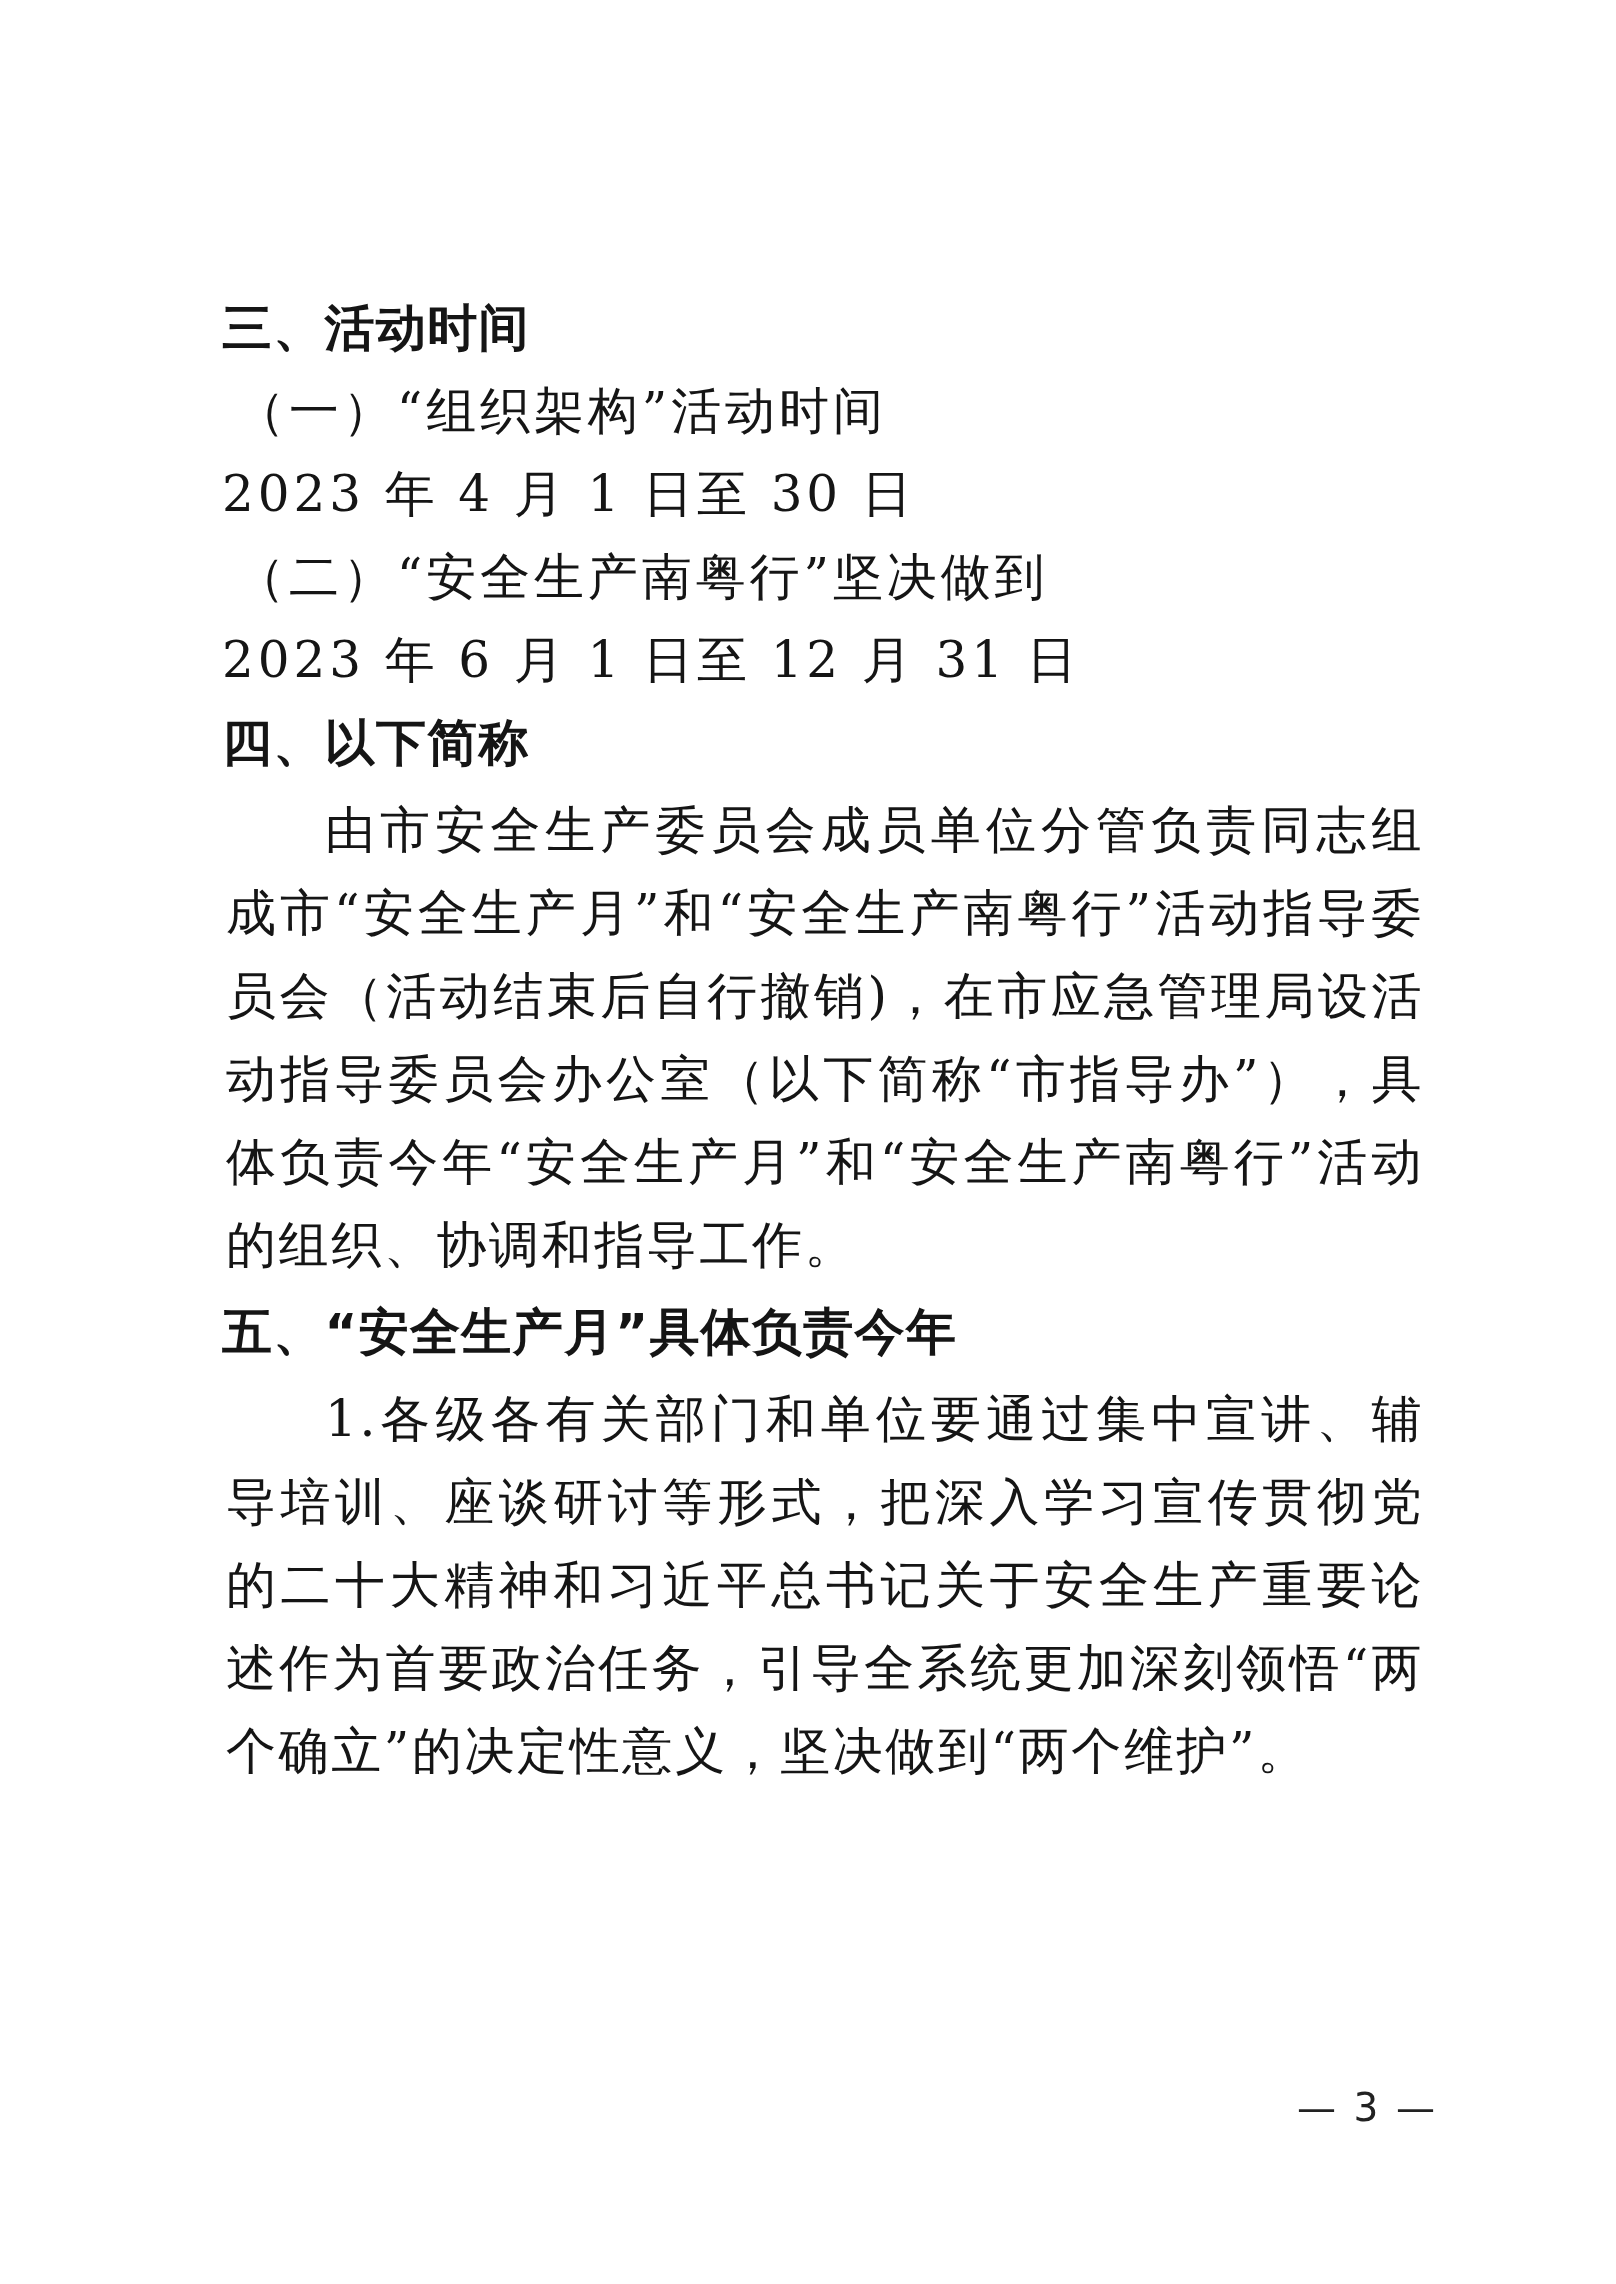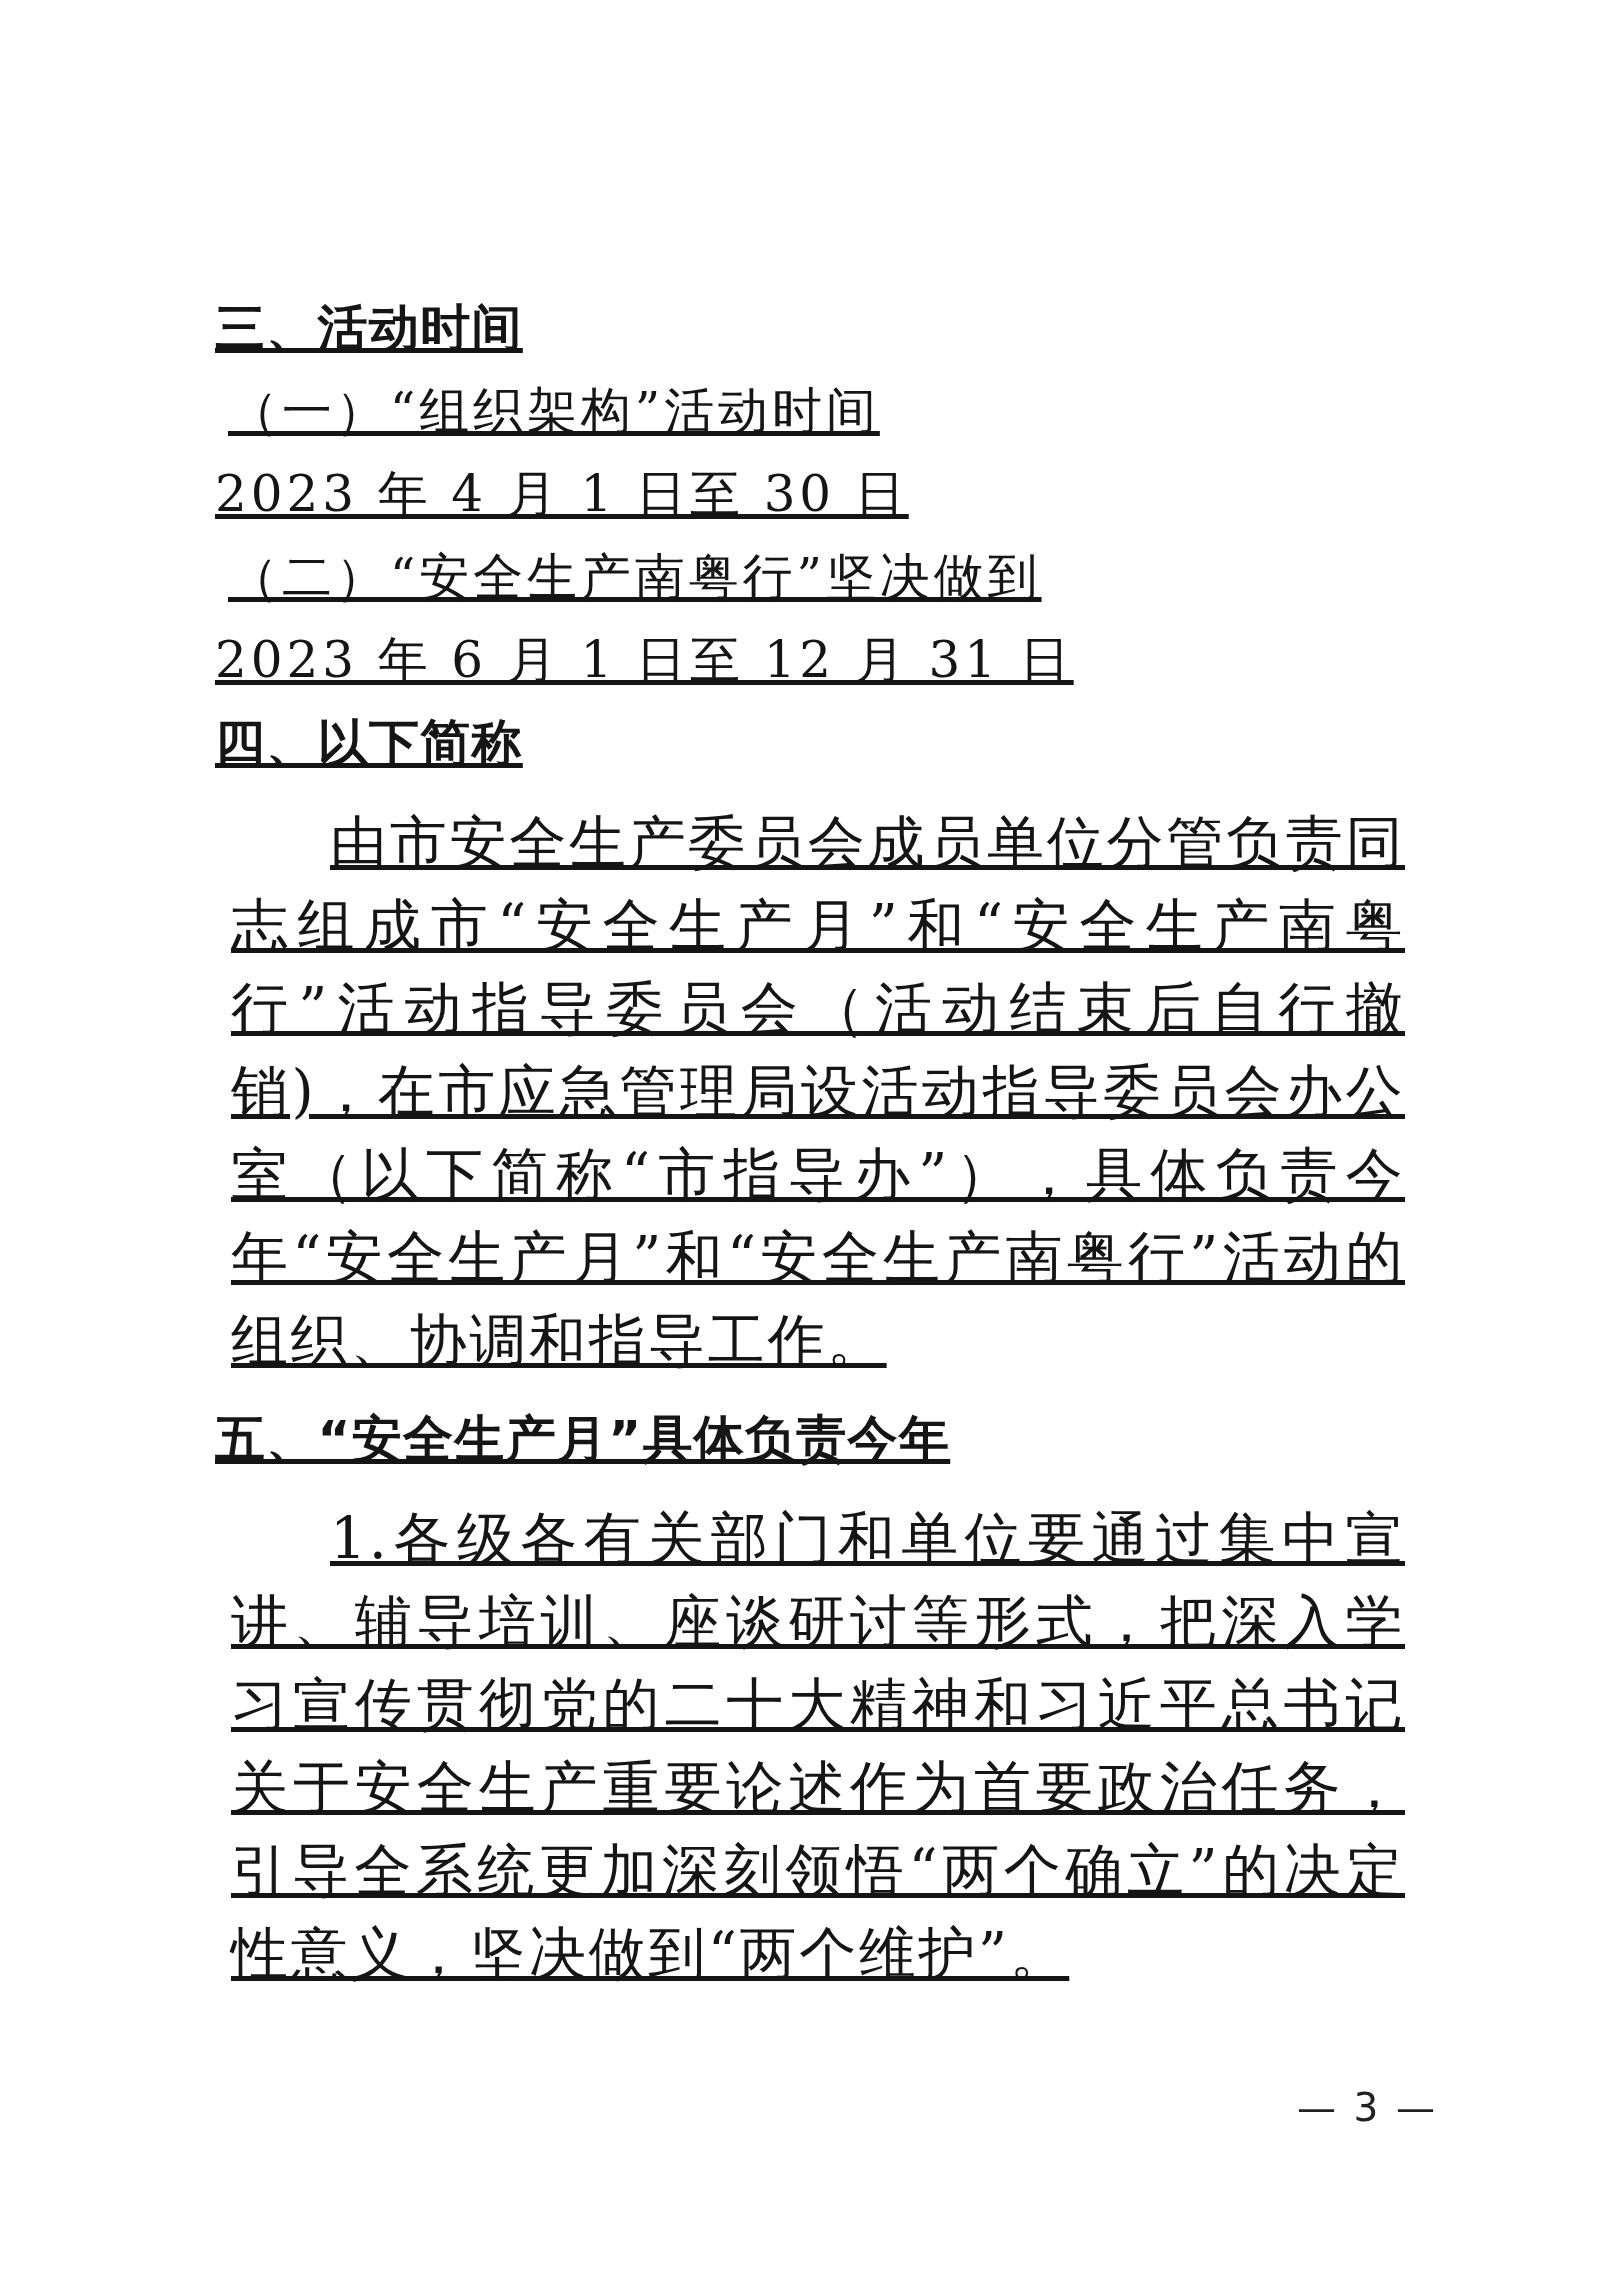--- a/index.html
+++ b/index.html
@@ -6,44 +6,43 @@
   body {
     width: 1616px; height: 2284px;
     background: #ffffff;
     position: relative;
     overflow: hidden;
     font-family: "DejaVu Serif", "Liberation Serif", serif;
     color: #151515;
   }
   .page {
     position: absolute;
-    left: 215px; top: 287px;
+    left: 222px; top: 287px;
     width: 1206px;
-    text-decoration: underline;
   }
   .line {
     font-size: 50px;
     line-height: 83px;
     height: 83px;
     white-space: nowrap;
     letter-spacing: 3.9px;
   }
   .heading {
     font-family: "DejaVu Sans", "Liberation Sans", sans-serif;
     font-weight: bold;
     letter-spacing: 1.3px;
   }
   .para {
-    font-size: 57px;
+    font-size: 50px;
     line-height: 83px;
     text-align: justify;
     text-align-last: left;
     letter-spacing: 2.6px;
     text-indent: 99px;
-    margin: 16px;
+    margin: 4px;
   }
   .sub {
     font-family: "DejaVu Serif", "Liberation Serif", serif;
   }
   .pageno {
     position: absolute;
     left: 1297px; top: 2085px;
     font-family: "DejaVu Sans", "Liberation Sans", sans-serif;
     font-size: 39px;
     color: #222;

